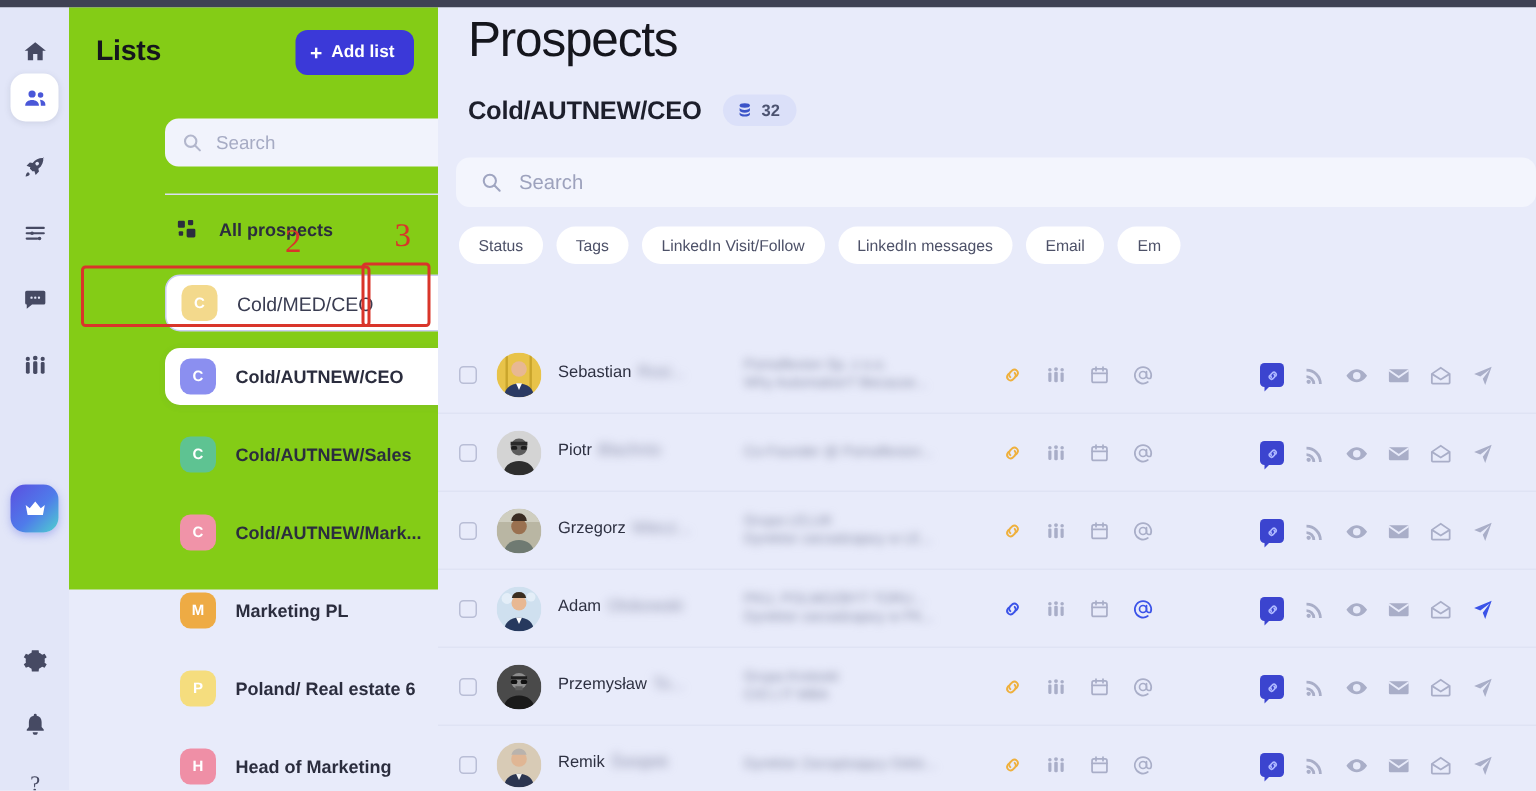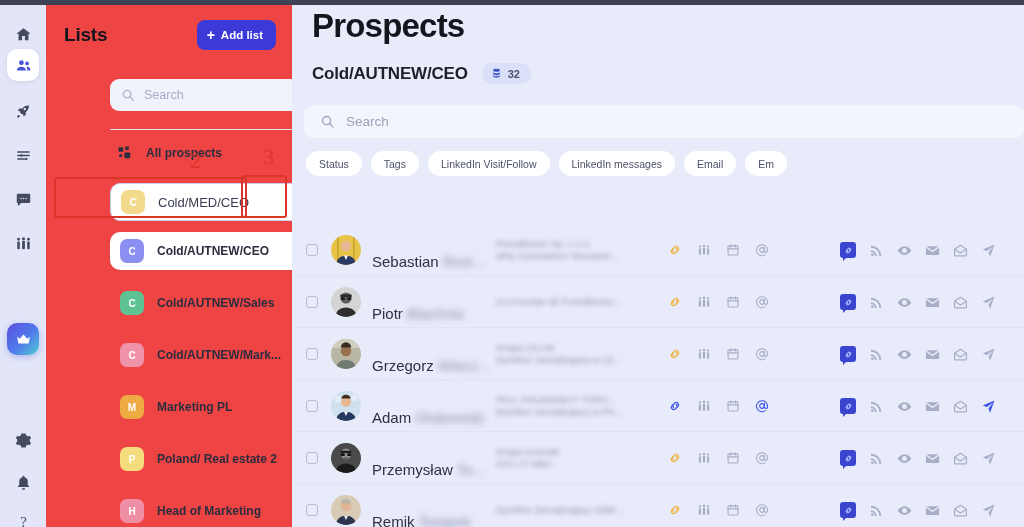--- a/index.html
+++ b/index.html
@@ -59,22 +59,22 @@
     border-radius: 10px;
     color: #ffffff;
     box-shadow: 0 2px 6px rgba(79,91,224,.35);
   }
 
   
   .lists-panel {
     position: absolute;
     top: 5px; left: 46px;
     width: 246px;
-    height: 522px;
-    background: #ef4444;
+    height: 388px;
+    background: #84cc16;
   }
   .lists-head {
     position: absolute;
     top: 13px; left: 18px;
     width: 212px;
     height: 34px;
     display: flex;
     align-items: center;
     justify-content: space-between;
   }
@@ -238,21 +238,21 @@
     position: absolute;
     top: 5px; left: 292px;
     width: 732px;
     height: 522px;
     background: #e8ebfa;
   }
   .page-title {
     position: absolute;
     top: 2px; left: 20px;
     font-size: 33px;
-    font-weight: bold;
+    font-weight: normal;
     color: #15161d;
     letter-spacing: -.8px;
   }
   .subrow {
     position: absolute;
     top: 58px; left: 20px;
     display: flex;
     align-items: center;
     gap: 14px;
   }
@@ -352,22 +352,22 @@
   }
   .row-av {
     position: absolute;
     top: 11px; left: 39px;
     width: 30px; height: 30px;
     border-radius: 50%;
     overflow: hidden;
   }
   .row-name {
     position: absolute;
-    top: 29px; left: 80px;
-    font-size: 15px;
+    top: 18px; left: 80px;
+    font-size: 11px;
     color: #2e3142;
     white-space: nowrap;
   }
   .blur-name {
     display: inline-block;
     margin-left: 4px;
     color: #8f93ad;
     filter: blur(3.1px);
     vertical-align: baseline;
   }
@@ -547,21 +547,21 @@
       <div class="list-row" style="top:153px">
         <span class="list-av" style="background:#f093a8">C</span>
         <span class="list-name">Cold/AUTNEW/Mark...</span>
       </div>
       <div class="list-row" style="top:205px">
         <span class="list-av" style="background:#eeab44">M</span>
         <span class="list-name">Marketing PL</span>
       </div>
       <div class="list-row" style="top:257px">
         <span class="list-av" style="background:#f5dd7e">P</span>
-        <span class="list-name">Poland/ Real estate 2</span>
+        <span class="list-name">Poland/ Real estate 6</span>
       </div>
       <div class="list-row" style="top:309px">
         <span class="list-av" style="background:#ef8fa6">H</span>
         <span class="list-name">Head of Marketing</span>
       </div>
     </div>
 
     <button class="check-btn">
       <svg viewBox="0 0 24 24" fill="none" stroke="currentColor" stroke-width="2.6" stroke-linecap="round" stroke-linejoin="round">
           <path d="M4 12.5 9.5 18 20 6.5"></path>

